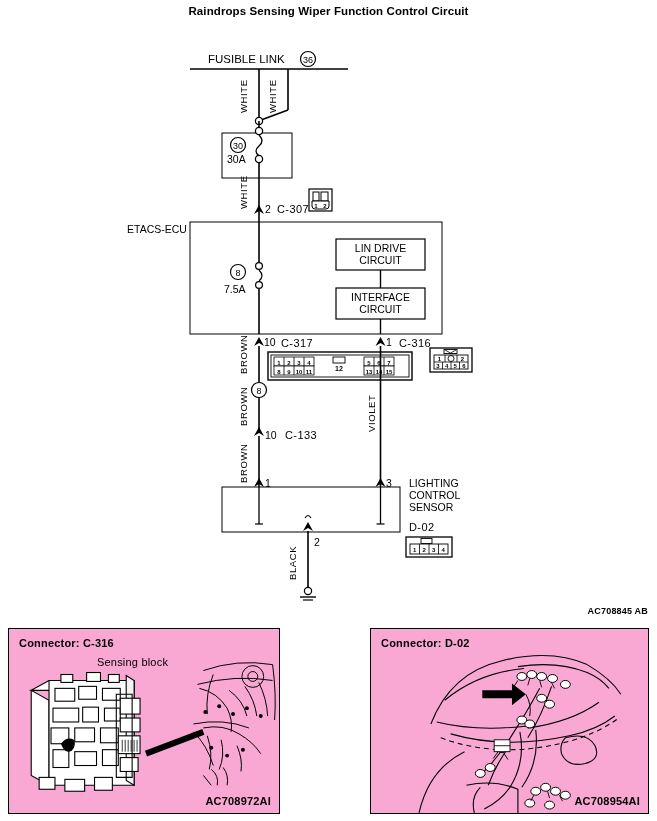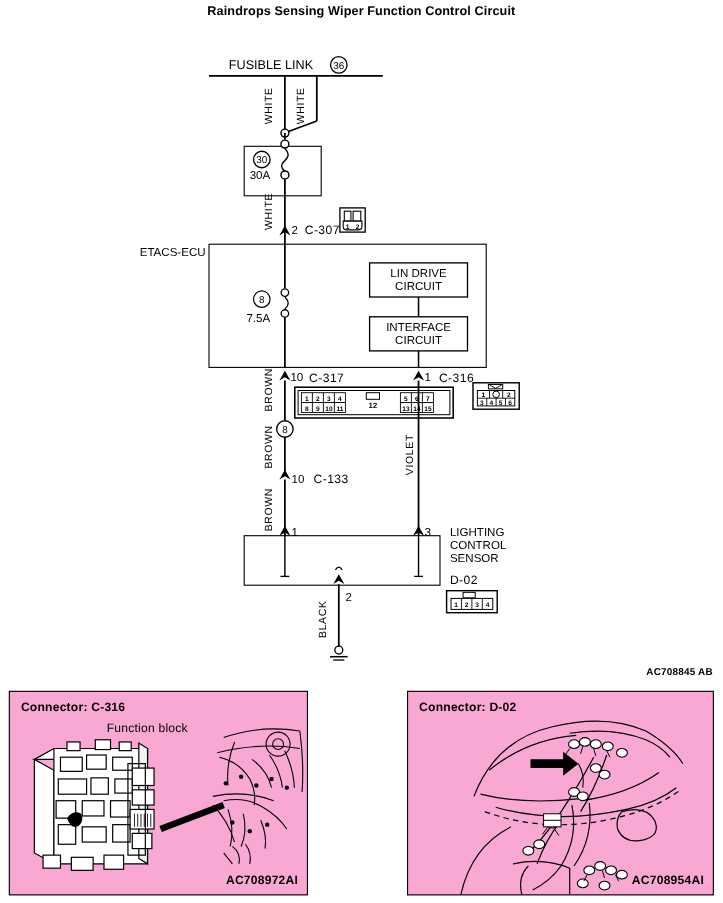--- a/index.html
+++ b/index.html
@@ -325,21 +325,21 @@
     <text class="pinnum" x="443.2" y="552" text-anchor="middle">4</text>
   </g>
 
   <text class="refcode" x="648" y="614" text-anchor="end">AC708845 AB</text>
 
 </svg>
 </div>
 
 <div class="photo-panel" id="panel-c316">
   <div class="panel-title">Connector: C-316</div>
-  <div class="panel-sub">Function block</div>
+  <div class="panel-sub">Sensing block</div>
   <svg class="panel-art" viewBox="0 0 272 186" xmlns="http://www.w3.org/2000/svg">
     <g stroke="#000" fill="#fff" stroke-width="1.1">
 
       <path d="M22 62 l18 -10 l86 0 l0 10 z"></path>
       <path d="M22 62 l0 86 l18 10 l0 -86 z"></path>
       <path d="M40 52 l86 0 l0 106 l-86 0 z"></path>
       <path d="M126 52 l-8 -5 l0 106 l8 5 z" fill="#f2f2f2"></path>
 
       <rect x="52" y="46" width="12" height="8"></rect>
       <rect x="78" y="44" width="14" height="9"></rect>

